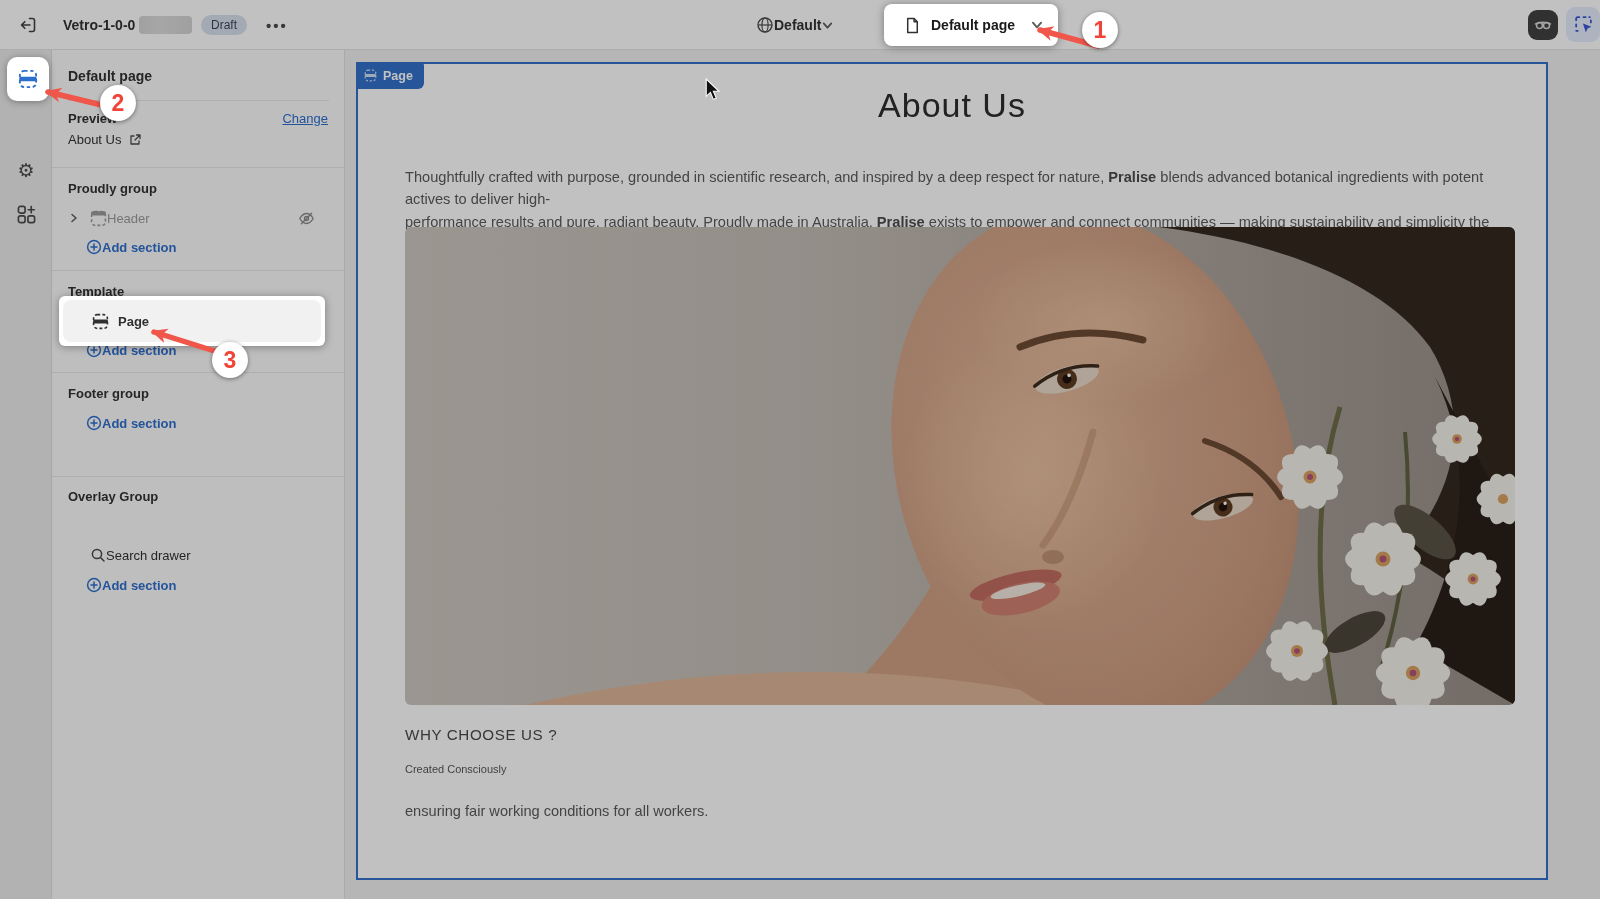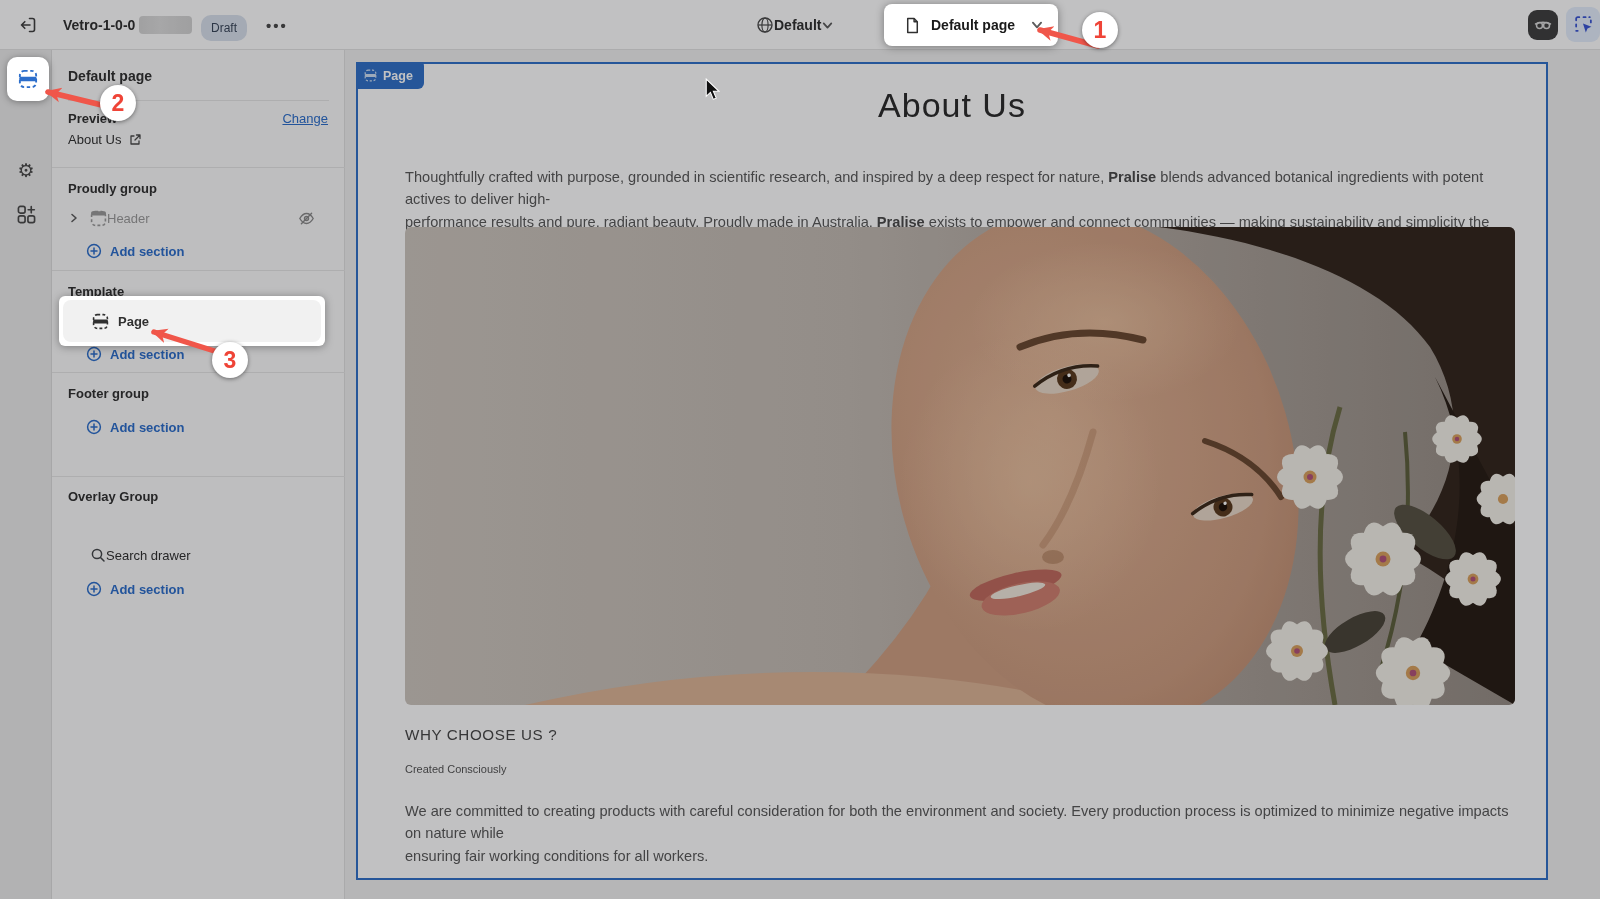--- a/index.html
+++ b/index.html
@@ -7,21 +7,21 @@
               font-family:"Liberation Sans", sans-serif; }
   .abs { position:absolute; }
 
   
   #topbar { position:absolute; left:0; top:0; width:1600px; height:50px;
             background:#ffffff; border-bottom:1px solid #e3e3e3;padding-left:24px; }
   .tb-text { font-size:14px; color:#303030; font-weight:600; }
   #theme-name { left:63px; top:17px; }
   #blur-pill { left:139px; top:16px; width:53px; height:18px; border-radius:4px;
                background:linear-gradient(90deg,#d4d4d4,#dcdcdc 40%,#d2d2d2); }
-  #draft-badge { left:201px; top:15px; height:26px; padding:0 10px; border-radius:10px;
+  #draft-badge { left:201px; top:15px; height:20px; padding:0 10px; border-radius:10px;
                  background:#d8e0ec; color:#39465a; font-size:12px; font-weight:500;
                  display:flex; align-items:center; }
   #more-dots { left:263px; top:14px; width:28px; height:22px; display:flex;
                align-items:center; justify-content:center; color:#4a4a4a;
                font-size:15px; letter-spacing:2px; font-weight:700; }
   #locale-btn { left:756px; top:10px; height:30px; display:flex; align-items:center; }
   #locale-label { font-size:14px; font-weight:600; color:#303030; }
   
   #page-selector { left:884px; top:4px; width:174px; height:42px; background:#ffffff;
                    border-radius:8px; z-index:60; display:flex; align-items:center;
@@ -46,22 +46,22 @@
   #panel { position:absolute; left:52px; top:50px; width:293px; height:849px;
            background:#fbfbfb; border-right:1px solid #e0e0e0; }
   .p-title { position:absolute; left:16px; font-size:14px; font-weight:700; color:#303030; }
   .g-title { position:absolute; left:16px; font-size:13px; font-weight:700; color:#303030; }
   .divider { position:absolute; left:0; width:293px; height:1px; background:#e6e6e6; }
   .row { position:absolute; left:0; width:293px; height:26px; display:flex; align-items:center; }
   .row .chev { width:14px; margin-left:16px; color:#5c5c5c; display:flex; }
   .row .ric  { margin-left:8px; display:flex; color:#44474a; }
   .row .rlab { font-size:13px; color:#303030; font-weight:500; }
   .row.muted .ric, .row.muted .rlab { color:#9a9a9a; }
-  .addsec { position:absolute; left:34px; height:24px; display:flex; align-items:flex-end;
-            gap:8px; color:#2c6ecb; }
+  .addsec { position:absolute; left:34px; height:24px; display:flex; align-items:center;
+            color:#2c6ecb; }
   .addsec .alab { font-size:13px; font-weight:550; color:#2c6ecb; }
   #preview-label { position:absolute; left:16px; top:61px; font-size:13px; font-weight:700; color:#303030; }
   #change-link { position:absolute; right:16px; top:61px; font-size:13px; color:#2c6ecb; font-weight:500;text-decoration:underline; }
   #preview-page { position:absolute; left:16px; top:82px; font-size:13px; color:#303030;
                   display:flex; align-items:center; gap:7px; }
   
   #page-hl { position:absolute; left:7px; top:246px; width:266px; height:50px;
              background:#ffffff; border-radius:6px; z-index:60; padding:4px;
              box-shadow:0 1px 8px rgba(0,0,0,.35); }
   #page-hl .inner { width:100%; height:100%; background:#f1f1f1; border-radius:8px;
@@ -492,21 +492,20 @@
               <ellipse rx="31" ry="14" transform="rotate(288)"></ellipse>
               <circle r="6" fill="#d9a15e"></circle>
             </g>
         </g>
       </svg>
     </div>
 
     <div id="pg-why">WHY CHOOSE US ?</div>
     <div id="pg-tagline">Created Consciously</div>
     <div class="pg-copy" id="pg-body">
-      <span style="display:block">We are committed to creating products with careful consideration for both the environment and society. Every production process is optimized to minimize negative impacts on nature while</span>
       <span style="display:block">ensuring fair working conditions for all workers.</span>
     </div>
   </div>
 </div>
 
 <div id="dim"></div>
 
 <svg id="arrows" width="1600" height="899">
   <defs>
     <marker id="ah" markerUnits="userSpaceOnUse" markerWidth="18" markerHeight="18" refX="13" refY="9" orient="auto">

